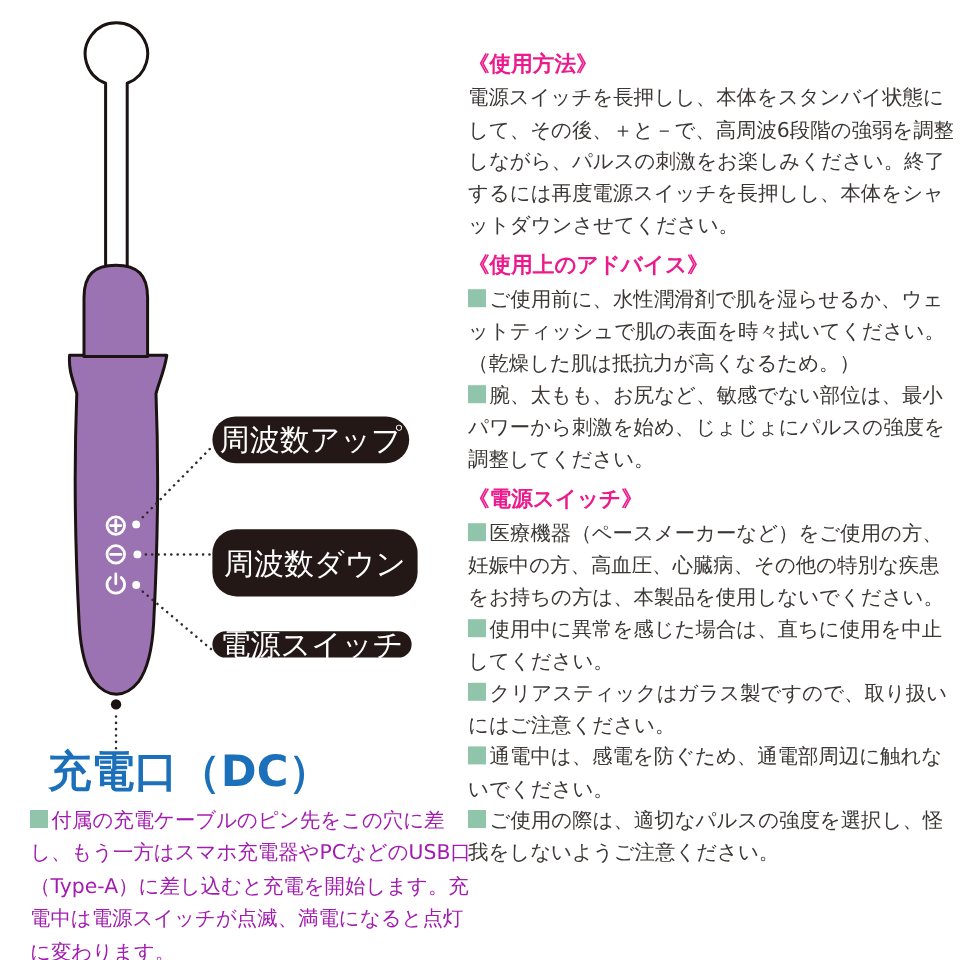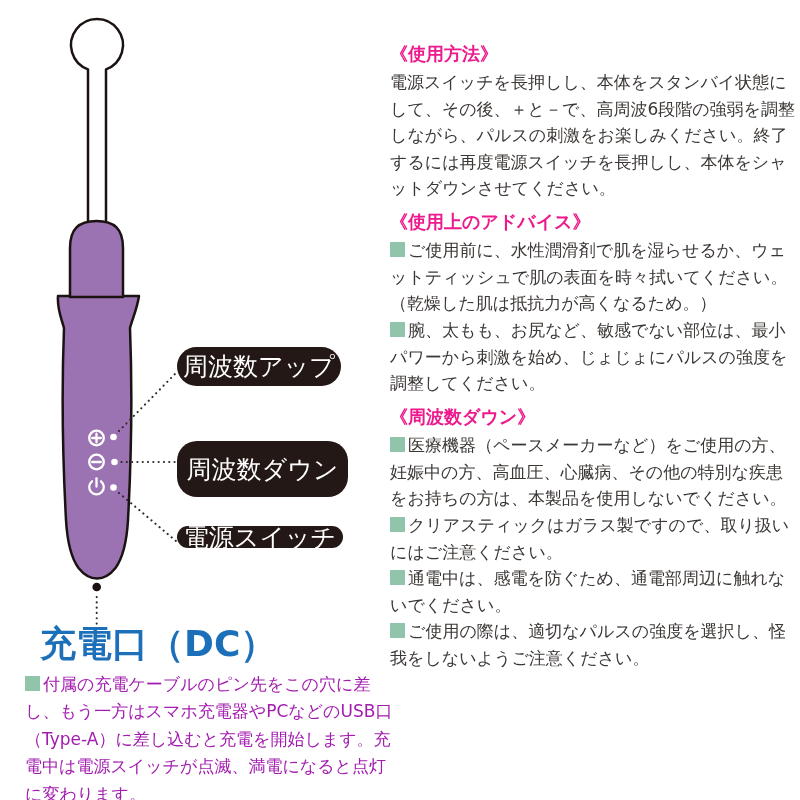--- a/index.html
+++ b/index.html
@@ -103,21 +103,22 @@
 
   <div class="col">
 
     <h2 class="first">《使用方法》</h2>
     <p class="mh5">電源スイッチを長押しし、本体をスタンバイ状態にして、その後、＋と－で、高周波6段階の強弱を調整しながら、パルスの刺激をお楽しみください。終了するには再度電源スイッチを長押しし、本体をシャットダウンさせてください。</p>
 
     <h2>《使用上のアドバイス》</h2>
     <p class="mh3"><span class="sq"></span><span>ご使用前に、水性潤滑剤で肌を湿らせるか、ウェットティッシュで肌の表面を時々拭いてください。（乾燥した肌は抵抗力が高くなるため。）</span></p>
     <p class="mh3"><span class="sq"></span><span>腕、太もも、お尻など、敏感でない部位は、最小パワーから刺激を始め、じょじょにパルスの強度を調整してください。</span></p>
 
-    <h2>《周波数ダウン》</h2>
+    <h2>《電源スイッチ》</h2>
     <p class="mh3"><span class="sq"></span><span>医療機器（ペースメーカーなど）をご使用の方、妊娠中の方、高血圧、心臓病、その他の特別な疾患をお持ちの方は、本製品を使用しないでください。</span></p>
+    <p class="mh2"><span class="sq"></span><span>使用中に異常を感じた場合は、直ちに使用を中止してください。</span></p>
     <p class="mh2"><span class="sq"></span><span>クリアスティックはガラス製ですので、取り扱いにはご注意ください。</span></p>
     <p class="mh2"><span class="sq"></span><span>通電中は、感電を防ぐため、通電部周辺に触れないでください。</span></p>
     <p class="mh2"><span class="sq"></span><span>ご使用の際は、適切なパルスの強度を選択し、怪我をしないようご注意ください。</span></p>
 
   </div>
 
 </div>
 
 </body></html>

